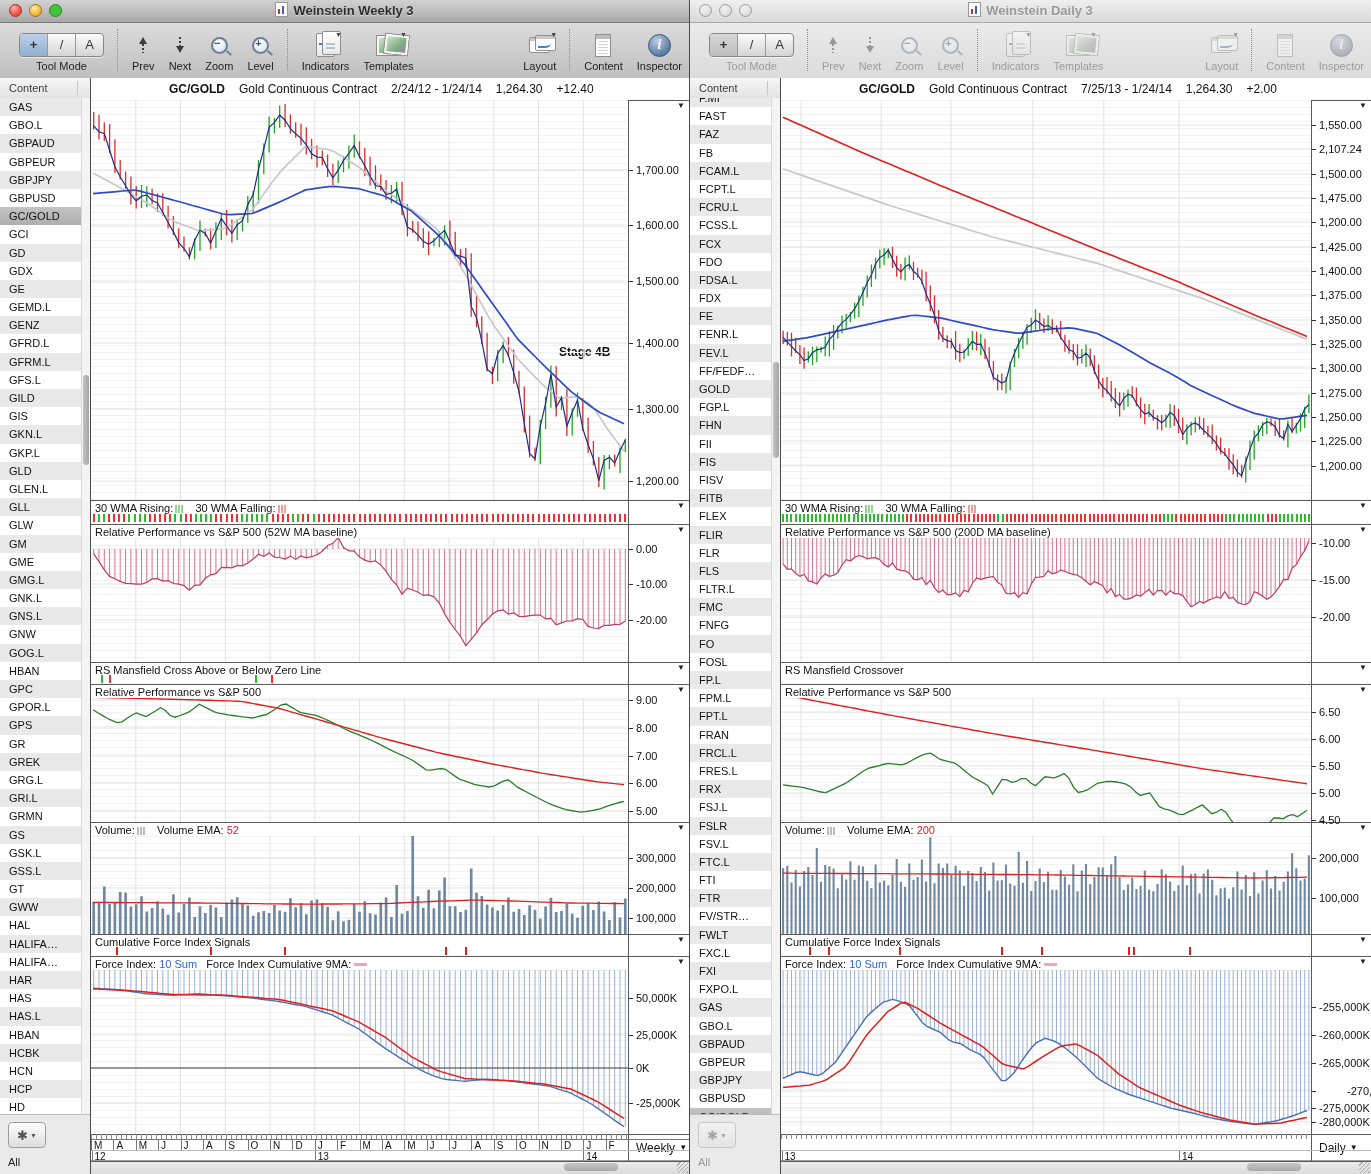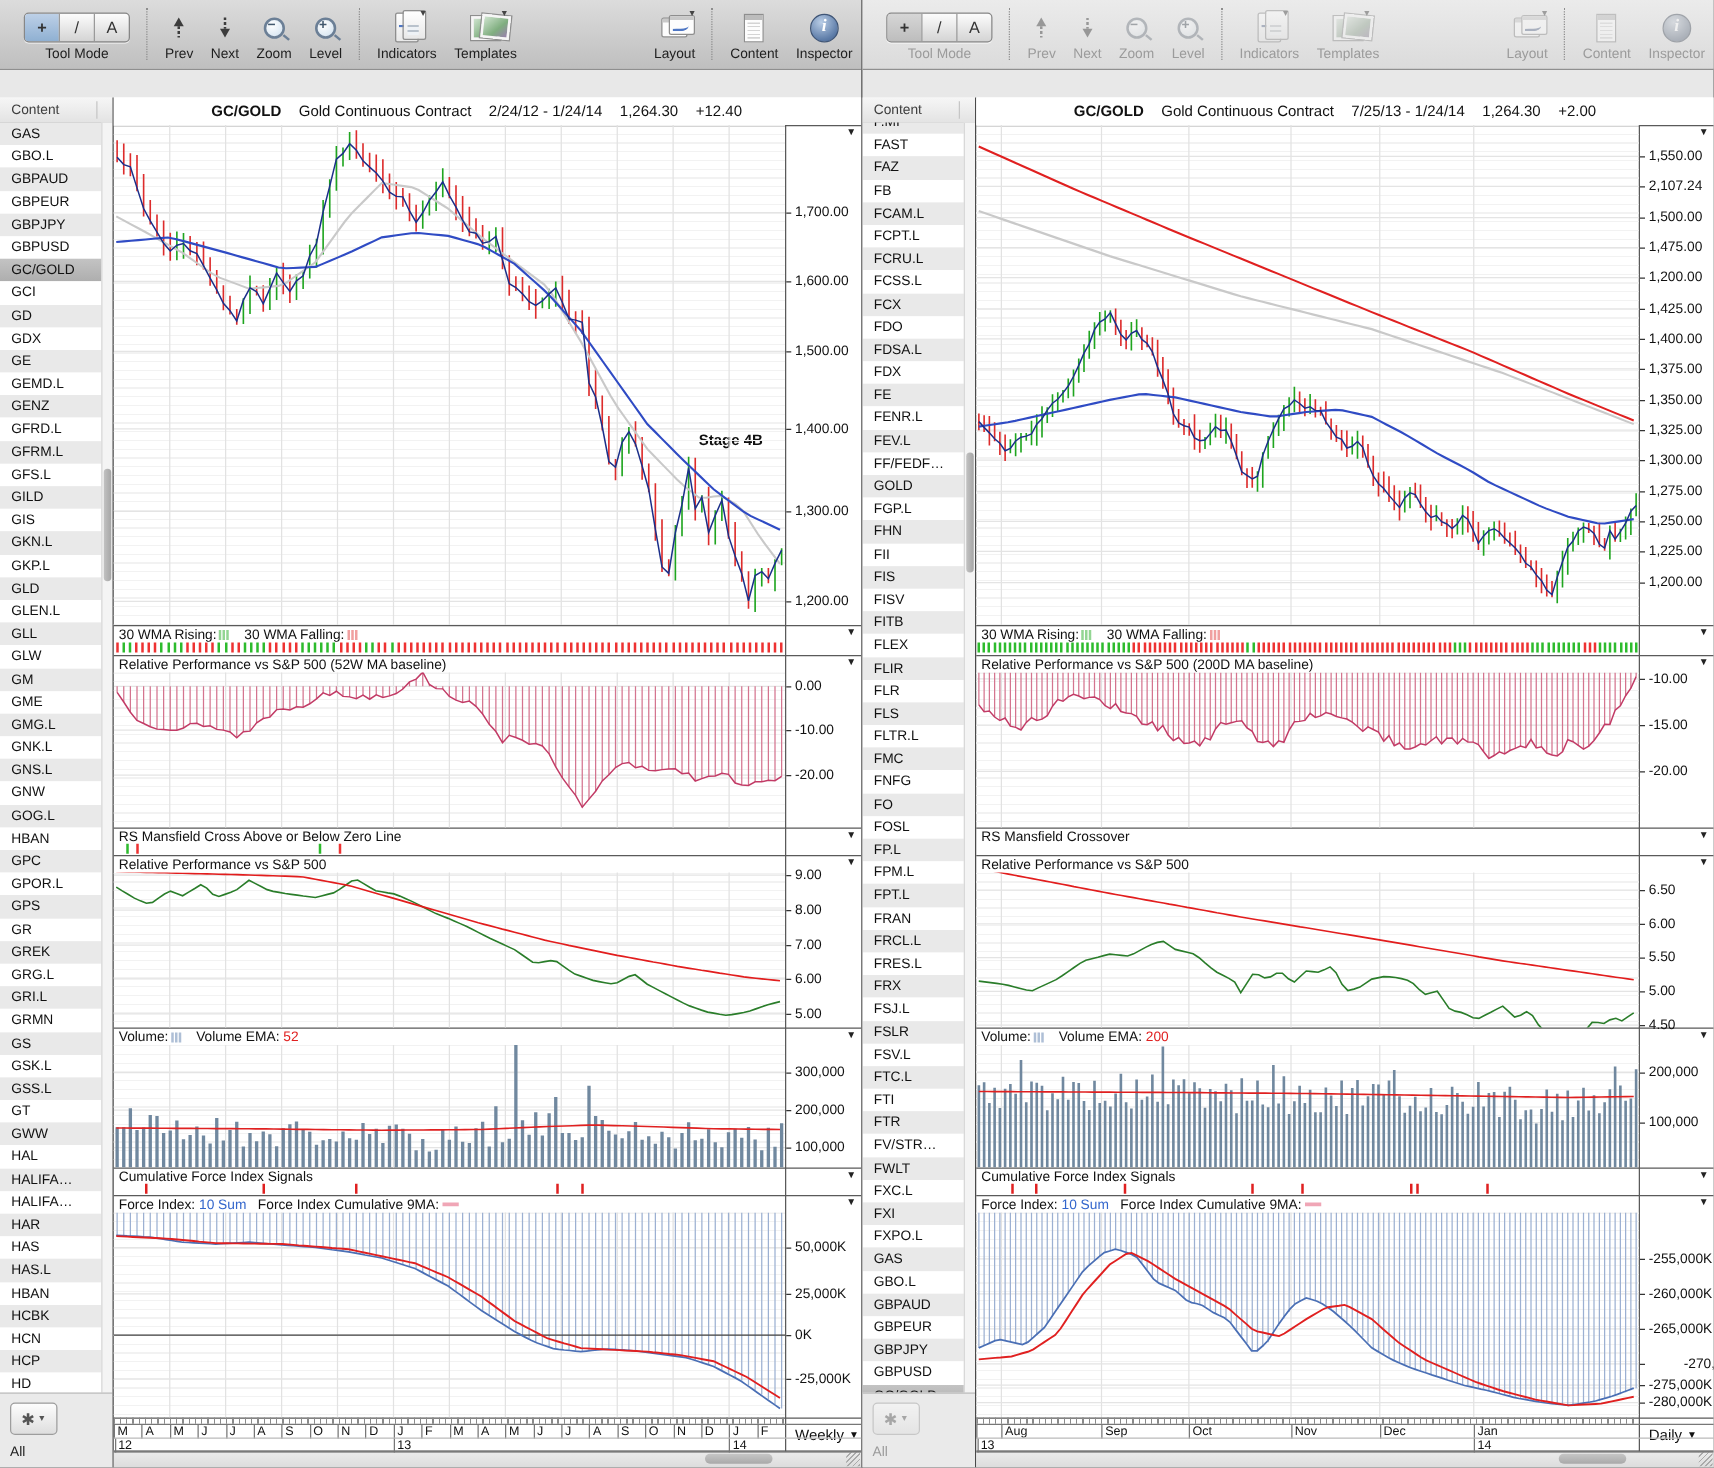--- a/index.html
+++ b/index.html
@@ -113,20 +113,28 @@
   .period .disc2{font-size:8px;vertical-align:2px;margin-left:4px;}
   
   .bstrip{position:absolute;left:0;right:0;bottom:0;height:13px;background:linear-gradient(#ececec,#dcdcdc);border-top:1px solid #9e9e9e;}
   .hthumb{position:absolute;height:8px;top:2px;border-radius:4px;background:linear-gradient(#c6c6c6,#a9a9a9);}
   .grip{position:absolute;right:1px;bottom:1px;width:11px;height:11px;background:repeating-linear-gradient(135deg,transparent 0 2px,#aaa 2px 3px);}
 </style>
 </head>
 <body>
 
 <div class="window" id="win0">
+  <div class="titlebar">
+    <div class="traffic">
+      <span class="tl tl-red"></span>
+      <span class="tl tl-yellow"></span>
+      <span class="tl tl-green"></span>
+    </div>
+    <div class="title"><span class="doc-icon"></span><span>Weinstein Weekly 3</span></div>
+  </div>
   <div class="toolbar">
     <div class="tb-item">
       <div class="seg">
         <div class="seg-cell seg-sel" style="font-weight:bold;">+</div>
         <div class="seg-cell">/</div>
         <div class="seg-cell">A</div>
       </div>
       <div class="tb-label">Tool Mode</div>
     </div>
     <div class="tb-sep"></div>
@@ -651,20 +659,28 @@
       </div>
       <div class="years" style="top: 1072px; width: 600px;">
         <div class="ycell" style="left: 0.5px;">12</div>
         <div class="ycell" style="left: 223.8px;">13</div>
         <div class="ycell" style="left: 492.3px;">14</div>
       </div>
     </div>
 </div>
 
 <div class="window inactive" id="win1">
+  <div class="titlebar">
+    <div class="traffic">
+      <span class="tl"></span>
+      <span class="tl"></span>
+      <span class="tl"></span>
+    </div>
+    <div class="title"><span class="doc-icon"></span><span>Weinstein Daily 3</span></div>
+  </div>
   <div class="toolbar">
     <div class="tb-item">
       <div class="seg">
         <div class="seg-cell seg-sel" style="font-weight:bold;">+</div>
         <div class="seg-cell">/</div>
         <div class="seg-cell">A</div>
       </div>
       <div class="tb-label">Tool Mode</div>
     </div>
     <div class="tb-sep"></div>
@@ -1179,27 +1195,18 @@
       <div class="slabel" style="left: 538px; top: 1038px;">-280,000K</div>
       <div class="disc" style="right: 4px; top: 24px;">▼</div>
       <div class="disc" style="right: 4px; top: 424px;">▼</div>
       <div class="disc" style="right: 4px; top: 448px;">▼</div>
       <div class="disc" style="right: 4px; top: 586px;">▼</div>
       <div class="disc" style="right: 4px; top: 608px;">▼</div>
       <div class="disc" style="right: 4px; top: 746px;">▼</div>
       <div class="disc" style="right: 4px; top: 858px;">▼</div>
       <div class="disc" style="right: 4px; top: 880px;">▼</div>
       <div class="ruler" style="top: 1056px; width: 530px;"></div>
-      <div class="months" style="top: 1061px; width: 591px;">
-        <div class="mcell" style="left: 0px; width: 20.1px;"></div>
-        <div class="mcell" style="left: 20.1px; width: 80px;">Aug</div>
-        <div class="mcell" style="left: 100.2px; width: 70px;">Sep</div>
-        <div class="mcell" style="left: 170.1px; width: 81.6px;">Oct</div>
-        <div class="mcell" style="left: 251.8px; width: 71px;">Nov</div>
-        <div class="mcell" style="left: 322.8px; width: 75.3px;">Dec</div>
-        <div class="mcell" style="left: 398px; width: 132px;">Jan</div>
-      </div>
       <div class="years" style="top: 1072px; width: 591px;">
         <div class="ycell" style="left: 0.5px;">13</div>
         <div class="ycell" style="left: 398px;">14</div>
       </div>
     </div>
 </div>
 
 </body></html>

